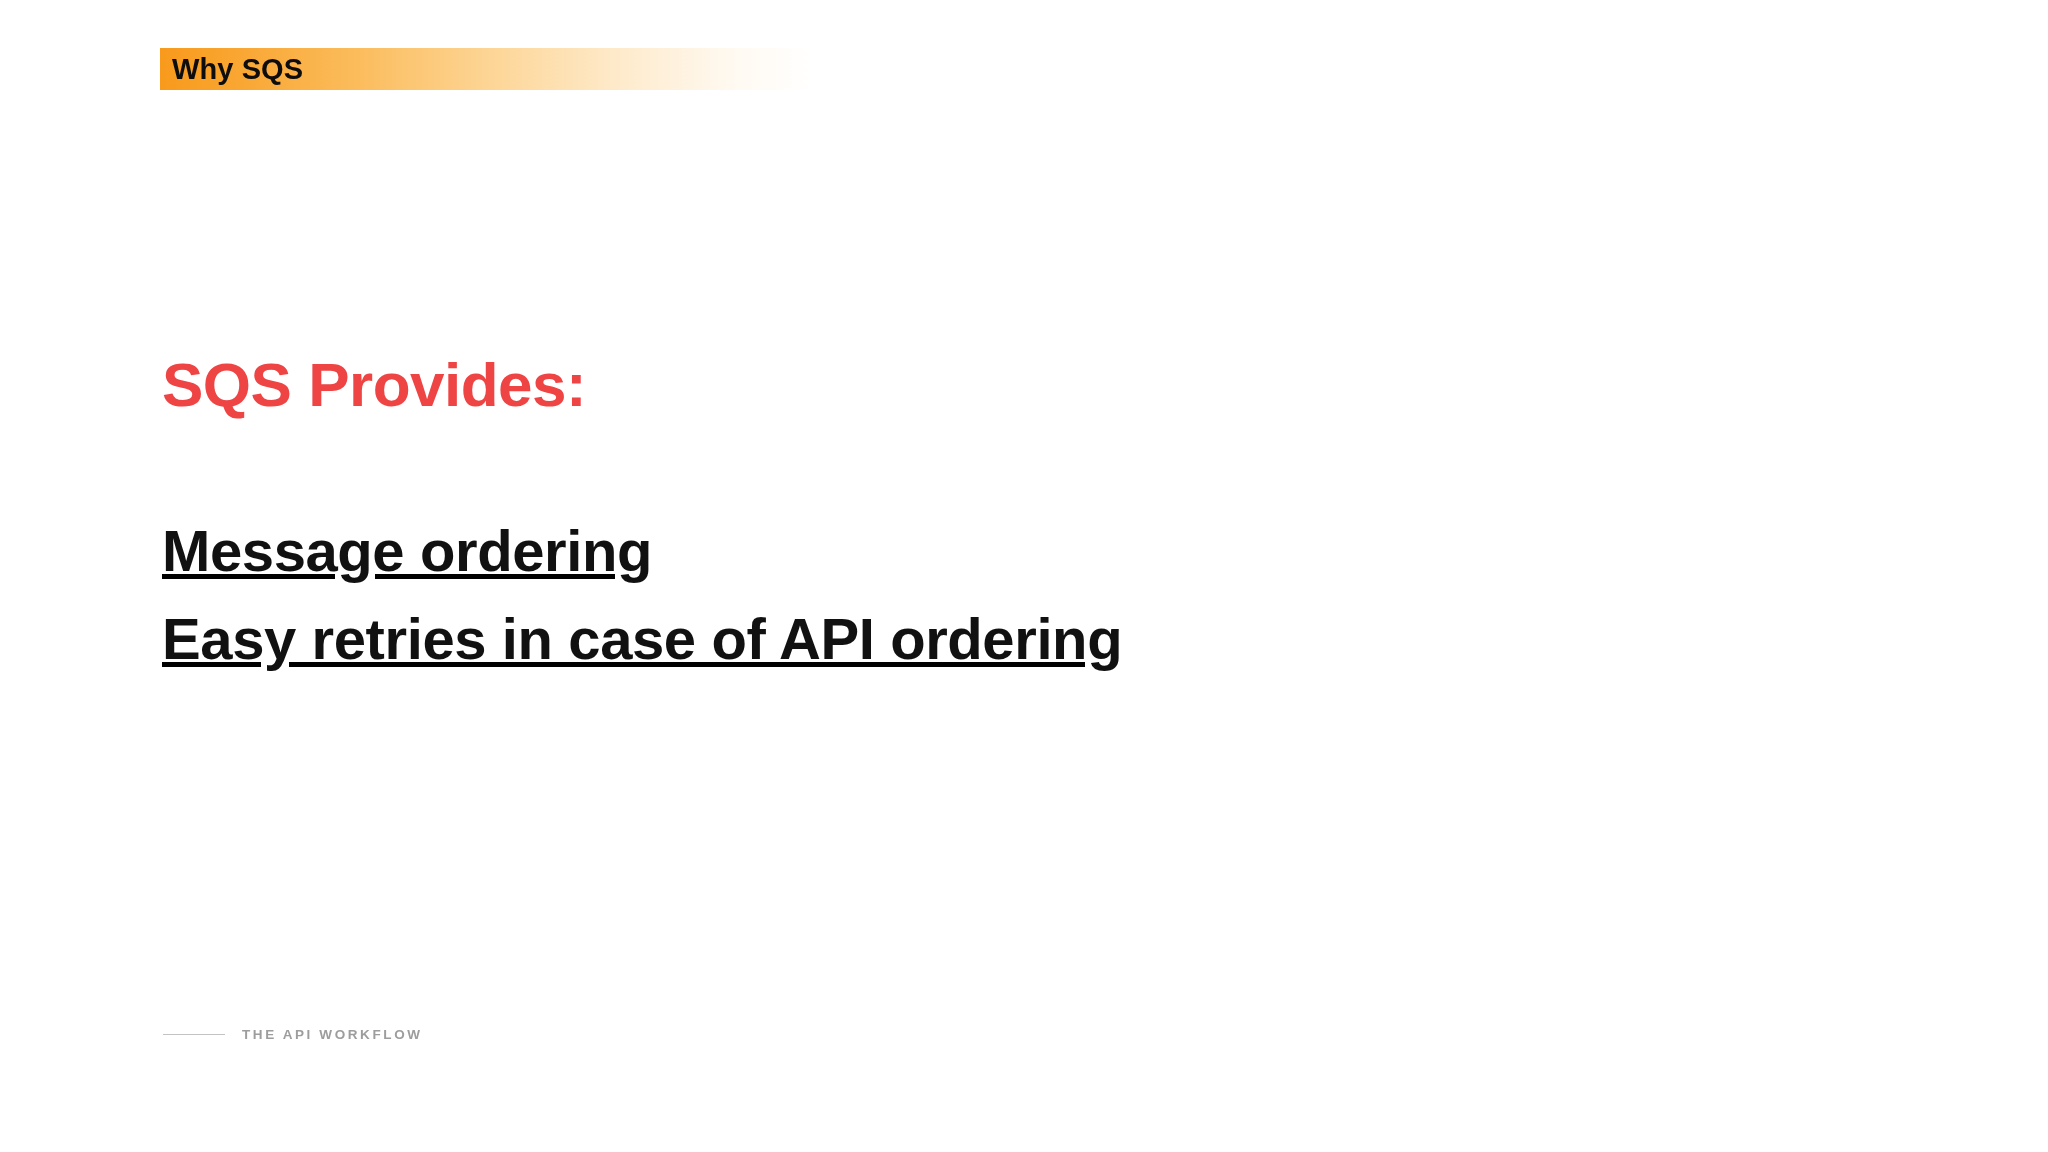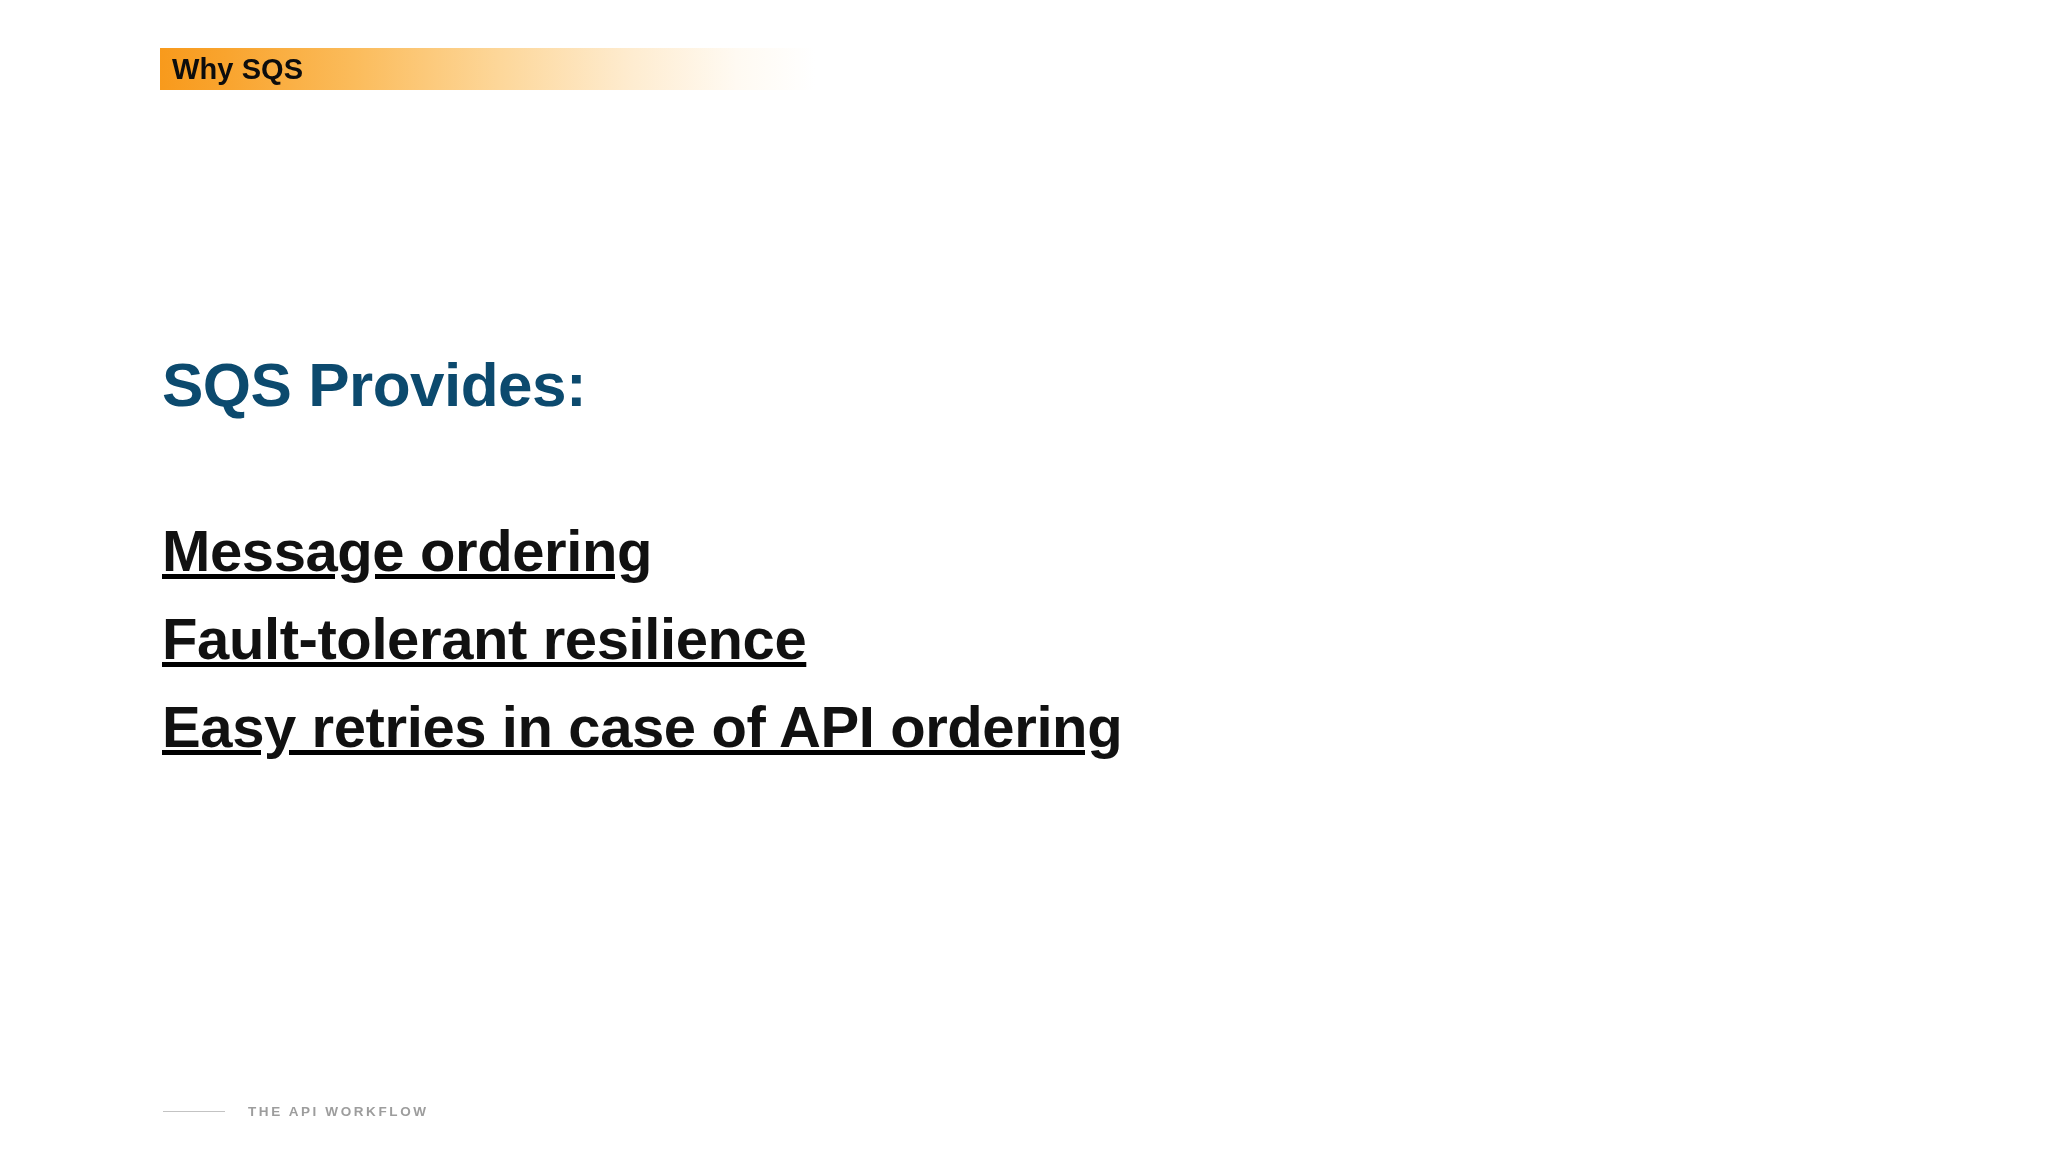--- a/index.html
+++ b/index.html
@@ -53,21 +53,21 @@
   
   .content {
     position: absolute;
     left: 162px;
     top: 352px;
     width: 1600px;
   }
   .headline {
     font-size: 62px;
     font-weight: 600;
-    color: #0c4a6e;
+    color: #ef4444;
     letter-spacing: -0.5px;
     line-height: 1.08;
     margin: 0;
     white-space: nowrap;
   }
   .bullet-list {
     margin: 0;
     padding: 0;
     list-style: none;
     margin-top: 88px;
@@ -79,24 +79,24 @@
     color: #111111;
     letter-spacing: -0.4px;
     line-height: 1.52;
     white-space: nowrap;
   }
 
   
   .footer {
     position: absolute;
     left: 163px;
-    top: 1104px;
+    top: 1027px;
     display: flex;
     align-items: center;
-    gap: 23px;
+    gap: 17px;
   }
   .footer-rule {
     width: 62px;
     height: 1px;
     background: #c3c3c3;
   }
   .footer-label {
     font-size: 13.5px;
     font-weight: 600;
     letter-spacing: 2.6px;
@@ -110,21 +110,20 @@
 <div class="slide">
 
   <div class="header-bar"></div>
   <div class="header-bar-label">Why SQS</div>
 
   <div class="content">
     <h1 class="headline">SQS Provides:</h1>
 
     <ul class="bullet-list">
       <li>Message ordering</li>
-      <li>Fault-tolerant resilience</li>
       <li>Easy retries in case of API ordering</li>
     </ul>
   </div>
 
   <div class="footer">
     <span class="footer-rule"></span>
     <span class="footer-label">THE API WORKFLOW</span>
   </div>
 
 </div>

